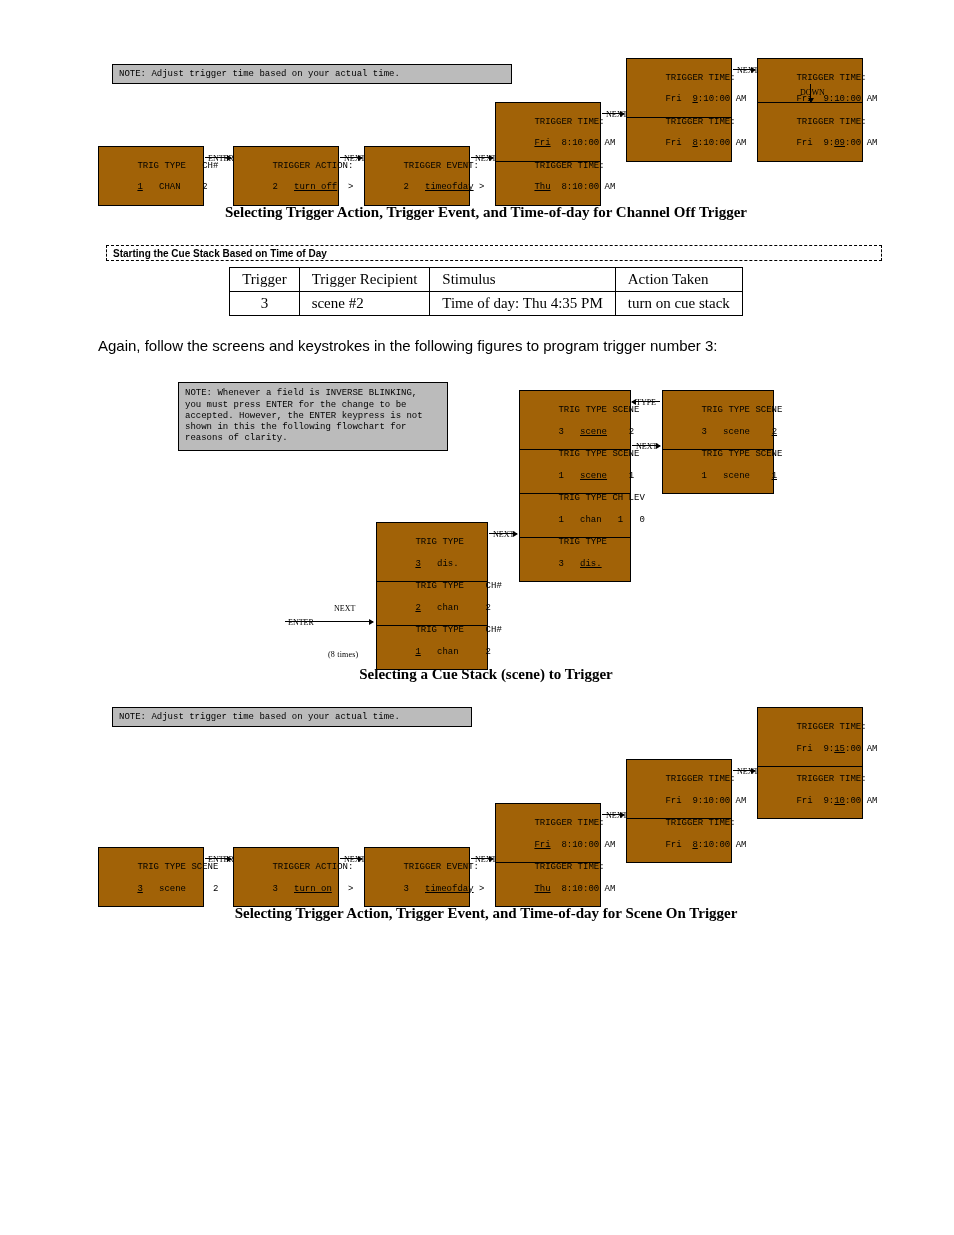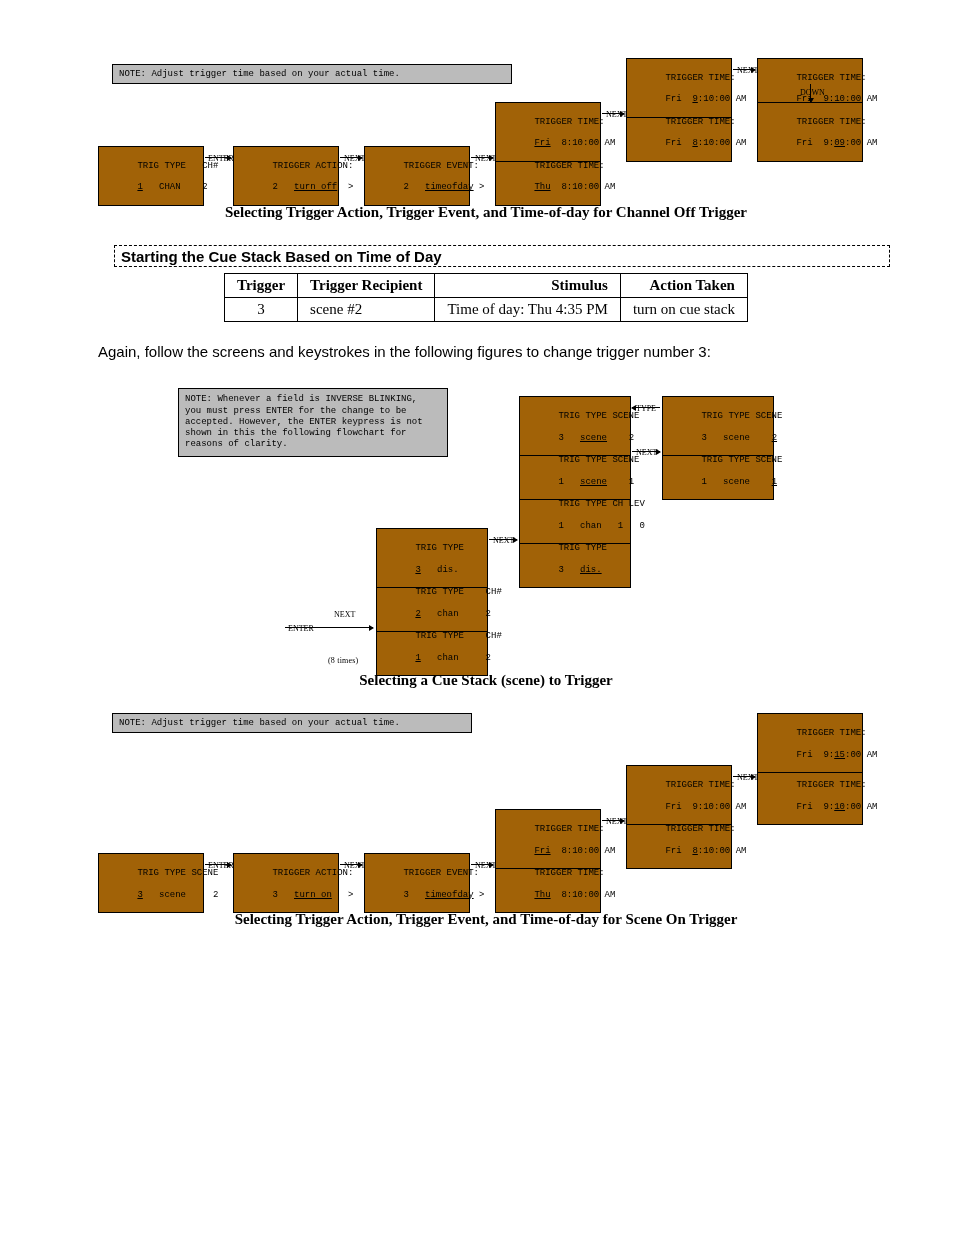--- a/index.html
+++ b/index.html
@@ -97,22 +97,22 @@
     font-size: 15px;
     text-align: center;
     margin: 18px 0 24px 0;
   }
 
   .section-hdr {
     border: 1px dashed #000;
     padding: 2px 6px 1px 6px;
     font-family: Arial, Helvetica, sans-serif;
     font-weight: bold;
-    font-size: 15px;
-    margin: 8px 0 6px 16px;
+    font-size: 10px;
+    margin: 8px 0 6px 8px;
     width: 100%;
     box-sizing: border-box;
   }
   .body-text {
     font-family: Arial, Helvetica, sans-serif;
     font-size: 15px;
     line-height: 1.35;
     margin: 4px 0 12px 0;
   }
 
@@ -120,21 +120,21 @@
     border-collapse: collapse;
     margin: 4px auto 20px auto;
   }
   table.tbl th, table.tbl td {
     border: 1px solid #000;
     padding: 3px 12px;
     font-family: "Times New Roman", serif;
     font-size: 15px;
     text-align: left;
   }
-  table.tbl th { font-weight: bold; text-align: right; }
+  table.tbl th { font-weight: normal; text-align: left; }
   table.tbl td.c { text-align: center; }
 
   .ftr {
     font-size: 14px;
     text-align: right;
     font-family: "Times New Roman", serif;
     margin-top: 30px;
   }
 </style>
 </head>
@@ -224,21 +224,21 @@
     </tr>
     <tr>
       <td class="c">3</td>
       <td>scene #2</td>
       <td>Time of day: Thu 4:35 PM</td>
       <td>turn on cue stack</td>
     </tr>
   </tbody>
     </table>
 
-  <div class="body-text">Again, follow the screens and keystrokes in the following figures to change trigger number 3:</div>
+  <div class="body-text">Again, follow the screens and keystrokes in the following figures to program trigger number 3:</div>
 
   <div class="diag2">
 
     <div class="note-box" style="top:14px;left:80px;width:270px">NOTE: Whenever a field is INVERSE BLINKING,
 you must press ENTER for the change to be
 accepted. However, the ENTER keypress is not
 shown in this the following flowchart for
 reasons of clarity.</div>
 
     <div class="key" style="top:250px;left:190px">ENTER</div>

